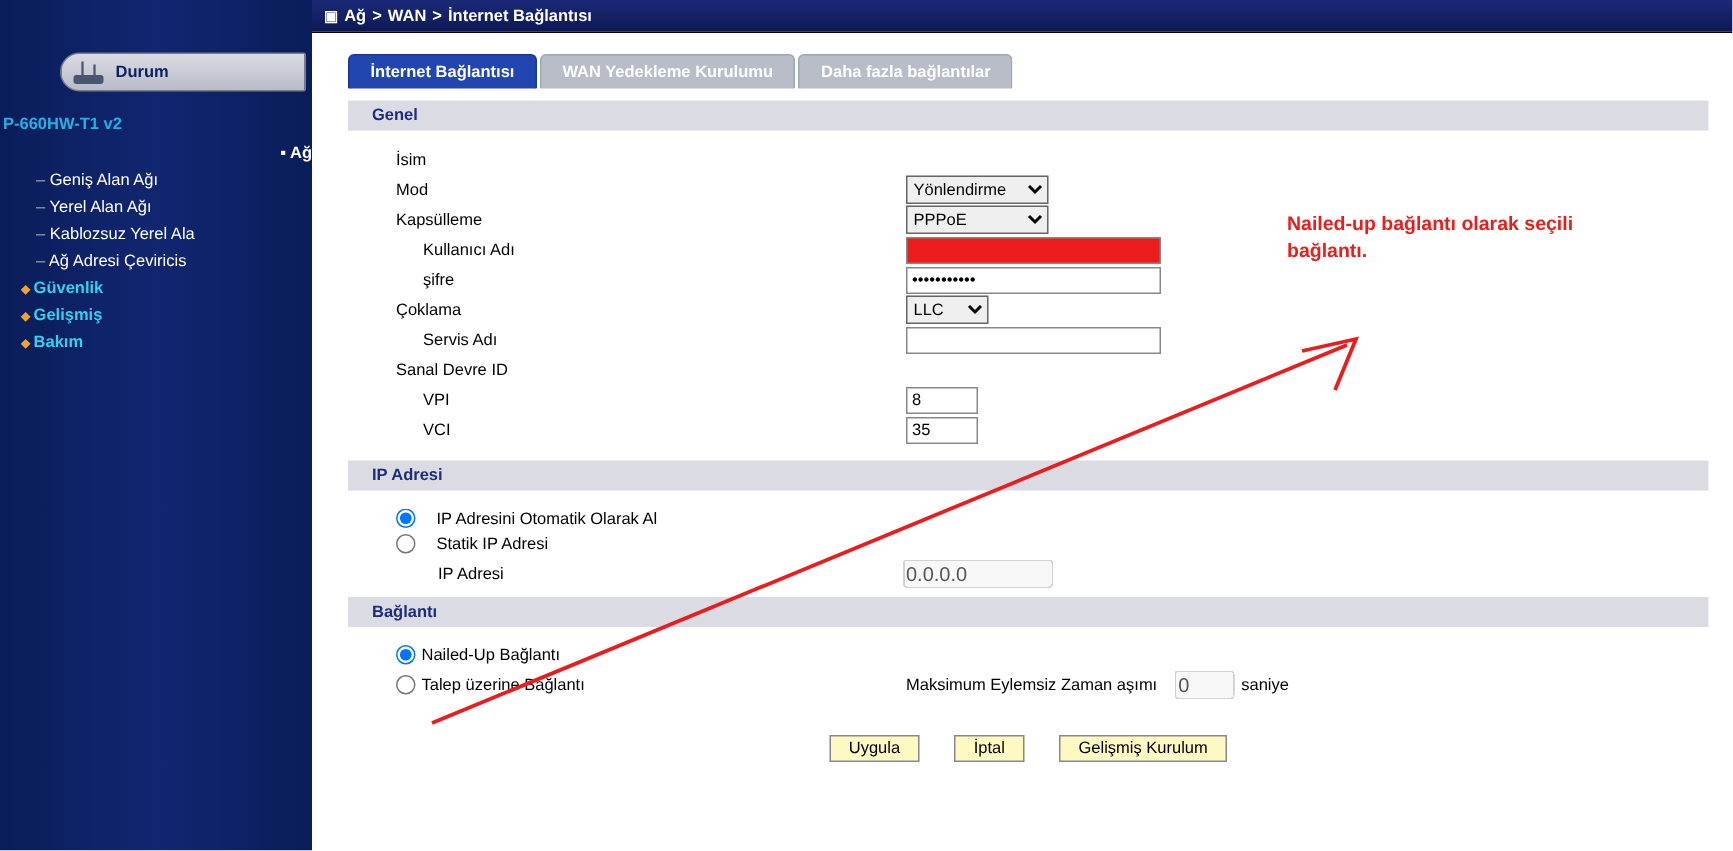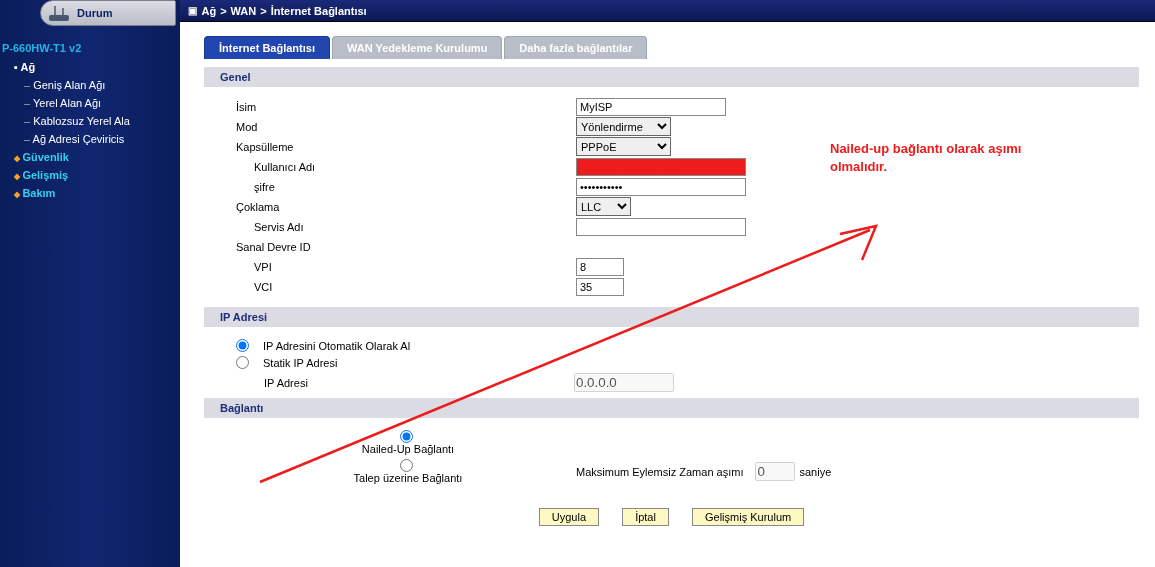--- a/index.html
+++ b/index.html
@@ -8,23 +8,24 @@
   font-size: 11px;
   background: #fff;
   width: 1155px;
   height: 567px;
   overflow: hidden;
 }
 .container { display: flex; height: 100%; }
 
 
 .sidebar {
-  width: 180px;
+  width: 208px;
   background: linear-gradient(to right, #0a1d5a 0%, #102670 50%, #0a1d5a 100%);
   color: #fff;
+  padding-top: 35px;
   font-size: 11px;
   position: relative;
 }
 .durum-btn {
   background: linear-gradient(to bottom, #dadbe2, #b9bcc7);
   color: #0c1f60;
   font-weight: bold;
   padding: 6px 10px 6px 36px;
   border-radius: 14px 2px 2px 14px;
   margin: 0 4px 12px 40px;
@@ -37,21 +38,21 @@
   font-weight: bold;
   padding: 4px 0 4px 2px;
 }
 .sidebar .tree { padding-left: 4px; }
 .sidebar .tree-item {
   padding: 3px 0 3px 10px;
   cursor: pointer;
   color: #fff;
   font-weight: bold;
 }
-.sidebar .tree-item.open { color: #fff; }
+.sidebar .tree-item.open { color: #fff; text-align: right; }
 .sidebar .tree-children { padding-left: 14px; }
 .sidebar .tree-children .tree-item {
   font-weight: normal;
   color: #fff;
   padding: 3px 0 3px 6px;
   white-space: nowrap;
 }
 .sidebar .tree-children .tree-item::before { content: "– "; color: #aaa; }
 .sidebar .collapsed-item {
   color: #34d1ee;
@@ -163,21 +164,21 @@
   align-items: center;
   margin-top: 2px;
 }
 .radio-sub .label { width: 310px; }
 
 .conn-row {
   display: flex;
   align-items: center;
   padding: 2px 0 2px 32px;
 }
-.conn-row .col1 { width: 340px; display: flex; align-items: center; flex-direction: column; }
+.conn-row .col1 { width: 340px; display: flex; align-items: center; }
 .conn-row .col2 { display: flex; align-items: center; }
 .conn-row label { margin-left: 4px; }
 .conn-row .timeout-label { margin-right: 12px; }
 .conn-row .timeout-unit { margin-left: 4px; }
 
 
 .button-bar {
   text-align: center;
   padding: 22px 0 6px 0;
 }
@@ -248,21 +249,20 @@
       <div class="tabs">
         <div class="tab active">İnternet Bağlantısı</div>
         <div class="tab">WAN Yedekleme Kurulumu</div>
         <div class="tab">Daha fazla bağlantılar</div>
       </div>
 
       <div class="section-header">Genel</div>
       <div class="form-area">
         <div class="form-row">
           <div class="label">İsim</div>
-          <div class="field"><input type="text" style="width: 150px;" value="MyISP"></div>
         </div>
         <div class="form-row">
           <div class="label">Mod</div>
           <div class="field"><select style="width:95px"><option>Yönlendirme</option></select></div>
         </div>
         <div class="form-row">
           <div class="label">Kapsülleme</div>
           <div class="field"><select style="width:95px"><option>PPPoE</option></select></div>
         </div>
         <div class="form-row">
@@ -327,21 +327,21 @@
           <span class="timeout-unit">saniye</span>
         </div>
       </div>
 
       <div class="button-bar">
         <button>Uygula</button>
         <button>İptal</button>
         <button>Gelişmiş Kurulum</button>
       </div>
 
-      <div class="annotation" style="left:650px; top:118px; width:220px;">Nailed-up bağlantı olarak aşımı olmalıdır.</div>
+      <div class="annotation" style="left:650px; top:118px; width:220px;">Nailed-up bağlantı olarak seçili bağlantı.</div>
 
       <svg class="anno-arrow" width="970" height="530">
         <line x1="80" y1="460" x2="690" y2="208" stroke="#ec1c1c" stroke-width="2.5"></line>
         <polyline points="660,212 696,204 682,238" fill="none" stroke="#ec1c1c" stroke-width="2.5"></polyline>
       </svg>
 
     </div>
   </div>
 </div>
 

